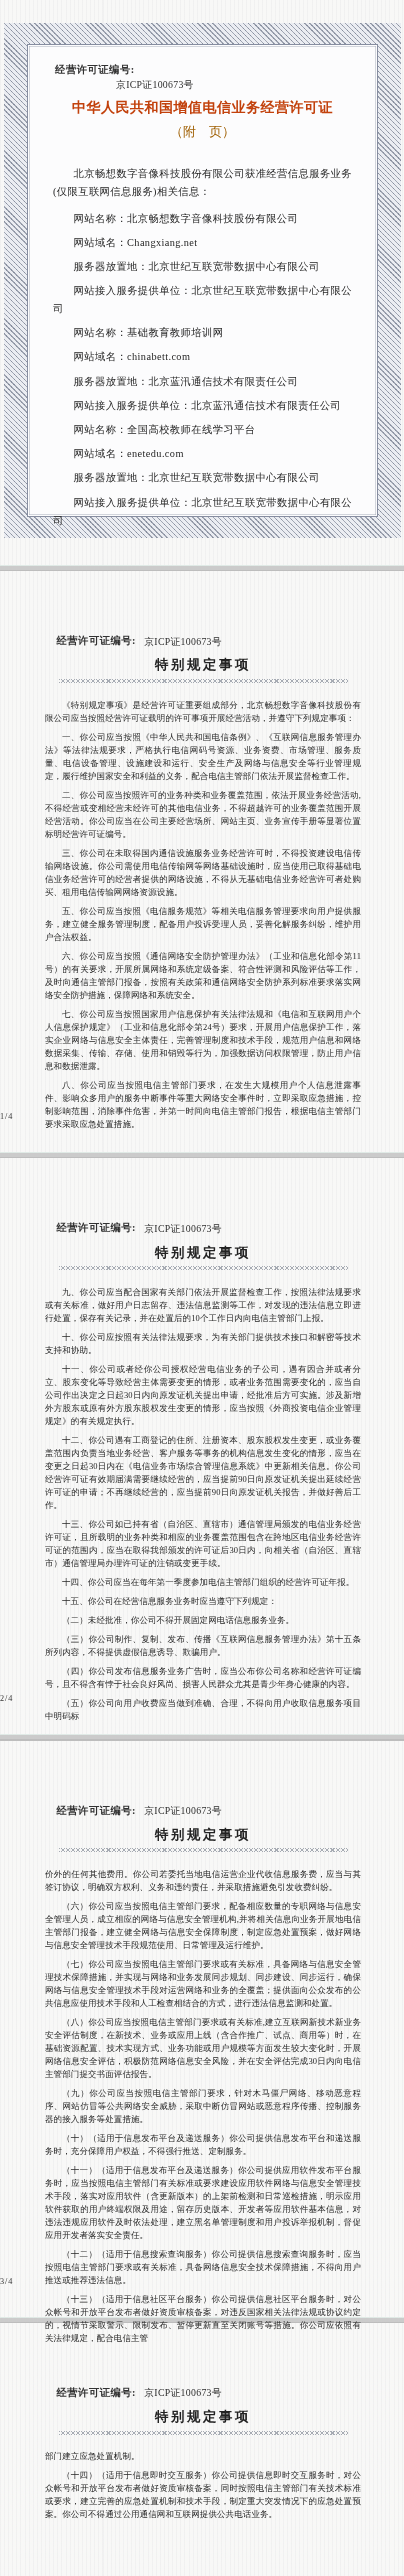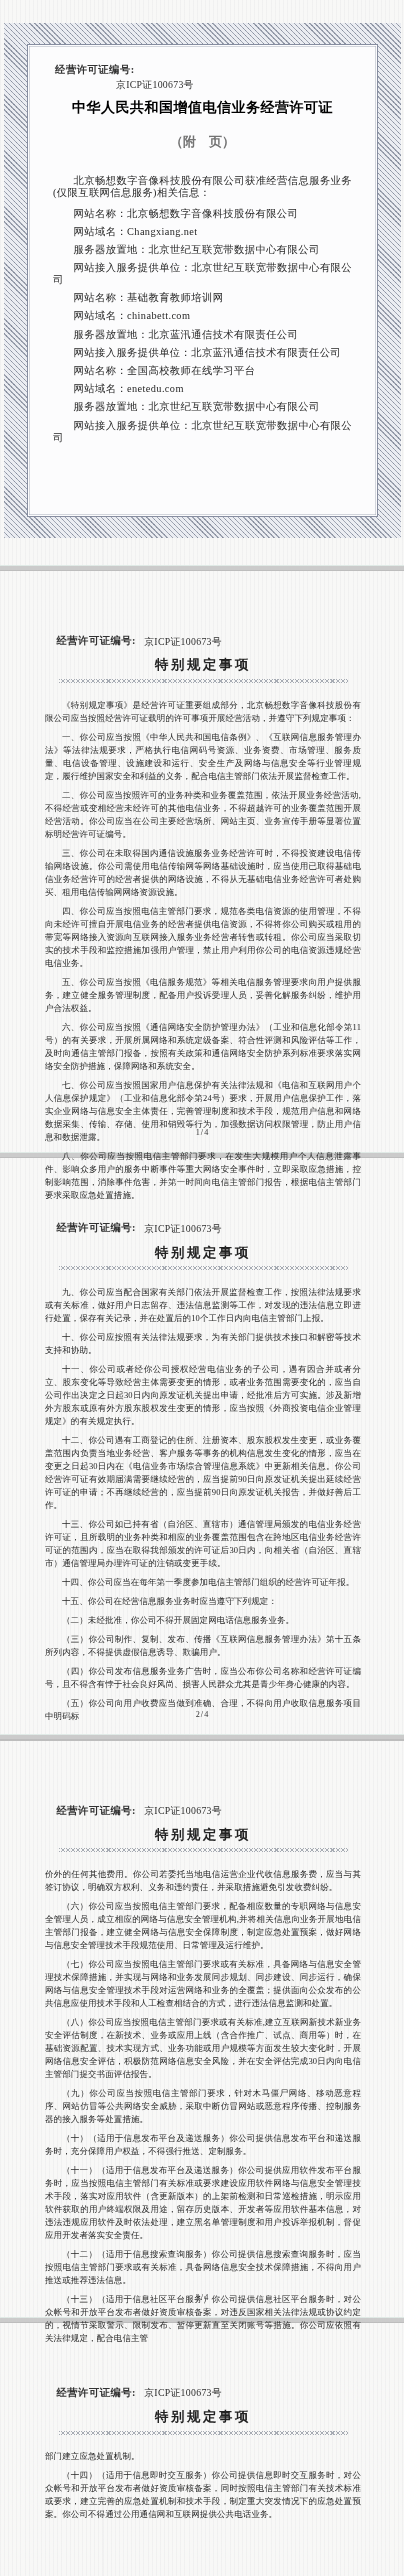--- a/index.html
+++ b/index.html
@@ -24,24 +24,24 @@
     border:0.5px solid #868da0;
     box-shadow:inset 0 0 0 1px #fcfcfd, inset 0 0 0 1.5px #a7adbc;
     padding:10.3px 25px 0 25px;
   }
   .cert-head{padding:8.2px 0 0 2.1px;}
   .cert-head .lic-number{display:block;margin:2.1px 0 0 61px;}
   .lic-label{font-size:10.3px;font-weight:700;letter-spacing:0.5px;color:#333;margin-top:27px;}
   .lic-number{font-size:9.8px;color:#2e2e2e;letter-spacing:0.3px;}
   .cert-title{
     margin:7.2px 0 0;text-align:center;font-size:14px;font-weight:700;
-    letter-spacing:0.5px;color:#000000;
-  }
-  .cert-subtitle{margin:16px 0 24px;text-align:center;font-size:13px;font-weight:700;color:#737373;}
-  .cert-body{font-size:10.3px;line-height:12px;letter-spacing:0.4px;text-align:justify;color:#262626;}
+    letter-spacing:0.5px;color:#c2410c;
+  }
+  .cert-subtitle{margin:6px 0 24px;text-align:center;font-size:13px;font-weight:400;color:#a16207;}
+  .cert-body{font-size:10.3px;line-height:18px;letter-spacing:0.4px;text-align:justify;color:#262626;}
   .cert-intro{margin:0 0 8.2px;text-indent:2em;}
   .cert-entry{margin:0 0 6.2px;text-indent:2em;}
   .entry-label{}
   .entry-value{}
   
   .sep{height:6.2px;background:linear-gradient(#e0eae6 0 1px,#cbcbcb 1px 5.2px,#bdbdbd 5.2px 6.2px);}
   .sep--first{margin-top:27px;}
   
   .spec-page{position:relative;box-sizing:border-box;height:576px;padding:0 38px 0 39px;}
   .spec-page--first{height:581px;}
@@ -55,21 +55,21 @@
   }
   .zigzag{
     height:4.1px;width:289px;margin:4.6px auto 0;opacity:.75;
     background:
       repeating-linear-gradient(135deg,#8d939e 0 0.8px,transparent 0.8px 3.6px),
       repeating-linear-gradient(45deg,#8d939e 0 0.8px,transparent 0.8px 3.6px);
   }
   .spec-body{margin-top:15.5px;font-size:8.5px;line-height:13px;letter-spacing:0.1px;text-align:justify;color:#262626;}
   .para{margin:6px;text-indent:2em;}
   .para.noindent{text-indent:0;}
-  .page-num{position:absolute;bottom:15px;left:0;right:0;text-align:center;font-size:8.2px;letter-spacing:1px;color:#333;}
+  .page-num{position:absolute;bottom:31px;left:0;right:0;font-size:8.2px;letter-spacing:1px;color:#333;}
 </style>
 </head>
 <body>
 
 <section class="cert-page">
   <div class="cert-inner">
     <div class="cert-head">
       <span class="lic-label">经营许可证编号:</span>
       <span class="lic-number">京ICP证100673号</span>
     </div>
@@ -119,21 +119,20 @@
   <div class="spec-body">
 
       <p class="para">《特别规定事项》是经营许可证重要组成部分，北京畅想数字音像科技股份有限公司应当按照经营许可证载明的许可事项开展经营活动，并遵守下列规定事项：</p>
 
       <p class="para">一、你公司应当按照《中华人民共和国电信条例》、《互联网信息服务管理办法》等法律法规要求，严格执行电信网码号资源、业务资费、市场管理、服务质量、电信设备管理、设施建设和运行、安全生产及网络与信息安全等行业管理规定，履行维护国家安全和利益的义务，配合电信主管部门依法开展监督检查工作。</p>
 
       <p class="para">二、你公司应当按照许可的业务种类和业务覆盖范围，依法开展业务经营活动,不得经营或变相经营未经许可的其他电信业务，不得超越许可的业务覆盖范围开展经营活动。你公司应当在公司主要经营场所、网站主页、业务宣传手册等显著位置标明经营许可证编号。</p>
 
       <p class="para">三、你公司在未取得国内通信设施服务业务经营许可时，不得投资建设电信传输网络设施。你公司需使用电信传输网等网络基础设施时，应当使用已取得基础电信业务经营许可的经营者提供的网络设施，不得从无基础电信业务经营许可者处购买、租用电信传输网网络资源设施。</p>
 
-      <p class="para">四、你公司应当按照电信主管部门要求，规范各类电信资源的使用管理，不得向未经许可擅自开展电信业务的经营者提供电信资源，不得将你公司购买或租用的带宽等网络接入资源向互联网接入服务业务经营者转售或转租。你公司应当采取切实的技术手段和监控措施加强用户管理，禁止用户利用你公司的电信资源违规经营电信业务。</p>
 
       <p class="para">五、你公司应当按照《电信服务规范》等相关电信服务管理要求向用户提供服务，建立健全服务管理制度，配备用户投诉受理人员，妥善化解服务纠纷，维护用户合法权益。</p>
 
       <p class="para">六、你公司应当按照《通信网络安全防护管理办法》（工业和信息化部令第11号）的有关要求，开展所属网络和系统定级备案、符合性评测和风险评估等工作，及时向通信主管部门报备，按照有关政策和通信网络安全防护系列标准要求落实网络安全防护措施，保障网络和系统安全。</p>
 
       <p class="para">七、你公司应当按照国家用户信息保护有关法律法规和《电信和互联网用户个人信息保护规定》（工业和信息化部令第24号）要求，开展用户信息保护工作，落实企业网络与信息安全主体责任，完善管理制度和技术手段，规范用户信息和网络数据采集、传输、存储、使用和销毁等行为，加强数据访问权限管理，防止用户信息和数据泄露。</p>
 
       <p class="para">八、你公司应当按照电信主管部门要求，在发生大规模用户个人信息泄露事件、影响众多用户的服务中断事件等重大网络安全事件时，立即采取应急措施，控制影响范围，消除事件危害，并第一时间向电信主管部门报告，根据电信主管部门要求采取应急处置措施。</p>
     </div>
   <div class="page-num">1/4</div>

